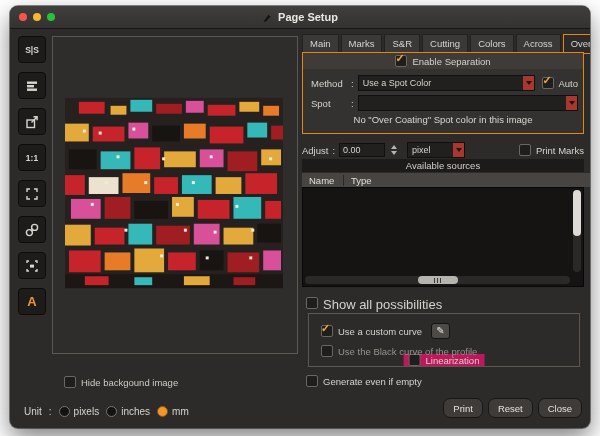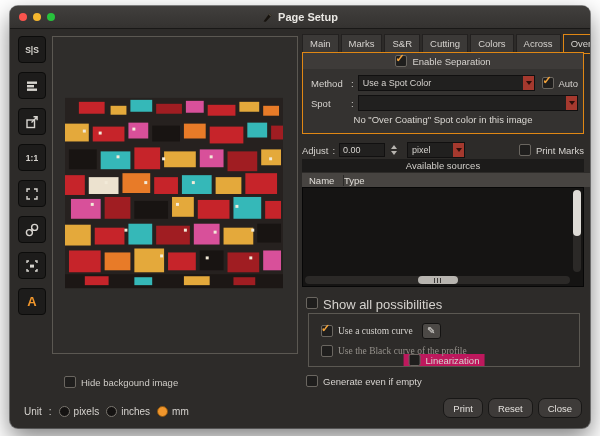--- a/index.html
+++ b/index.html
@@ -56,32 +56,32 @@
   .oc-lab{width:36px;}
   .oc-note{position:absolute;left:0;right:0;top:61px;text-align:center;font-size:9.5px;color:#dbd8d3;}
 
   .adjust-row{position:absolute;left:292px;top:136px;width:282px;display:flex;align-items:center;gap:4px;font-size:9.5px;}
   .num{width:38px;height:12px;background:#21201f;border:1px solid #111010;color:#d8d5d0;font-size:9px;padding:0 3px;font-family:"Liberation Sans",sans-serif;}
   .pm{margin-left:auto;display:flex;align-items:center;gap:5px;}
 
   .src-head{position:absolute;left:292px;top:153px;width:282px;height:13px;background:#1c1b1a;display:flex;align-items:center;justify-content:center;font-size:9.5px;color:#d2cfca;}
   .tbl-head{position:absolute;left:292px;top:167px;width:318px;height:14px;background:#474441;display:flex;align-items:center;font-size:9.5px;color:#e0ddd8;}
   .tbl-head .c1{padding-left:7px;width:34px;}
-  .tbl-head .c2{border-left:1px solid #2a2927;}
+  .tbl-head .c2{border-left:1px solid #2a2927;padding-left:7px;}
   .table{position:absolute;left:292px;top:181px;width:282px;height:100px;background:#151413;border:1px solid #070707;box-sizing:border-box;}
   .vtrack{position:absolute;top:2px;right:2px;width:8px;height:82px;background:#2b2927;border-radius:4px;}
   .vthumb{position:absolute;top:0;left:0;width:8px;height:46px;background:#dedbd6;border-radius:4px;}
   .htrack{position:absolute;left:2px;right:13px;bottom:2px;height:8px;background:#2b2927;border-radius:4px;}
   .hthumb{position:absolute;left:50%;transform:translateX(-50%);top:0;height:8px;width:40px;background:#b7b4af;border-radius:4px;display:flex;align-items:center;justify-content:center;gap:2px;}
   .hthumb i{width:1px;height:5px;background:#3b3937;}
 
   .show-all{position:absolute;left:296px;top:291px;display:flex;align-items:flex-start;gap:5px;font-size:13px;}
   .lin-group{position:absolute;left:298px;top:307px;width:270px;height:52px;border:1px solid #5b5852;}
   .lin-legend{position:absolute;top:-7px;left:50%;transform:translateX(-50%);background:#be185d;padding:0 5px;display:flex;align-items:center;gap:5px;font-size:9.5px;white-space:nowrap;margin-top:47px;}
-  .lin-row{position:absolute;left:12px;display:flex;align-items:center;gap:5px;font-size:9.5px;font-family:Liberation Serif, serif;}
+  .lin-row{position:absolute;left:12px;display:flex;align-items:center;gap:5px;font-size:9.5px;}
   .dim{color:#96928c;}
   .pen{width:17px;height:14px;background:#4c4946;border:1px solid #141312;border-radius:3px;color:#e8e6e2;font-size:10px;display:flex;align-items:center;justify-content:center;line-height:1;margin-left:4px;}
 
   .generate{position:absolute;left:296px;top:369px;display:flex;align-items:center;gap:5px;font-size:9.5px;}
   .btns{position:absolute;right:8px;top:392px;display:flex;gap:5px;}
   .btn{height:18px;background:#3e3b39;border:1px solid #181716;border-radius:7px;color:#e4e1dd;font-size:9.5px;display:flex;align-items:center;justify-content:center;padding:0 9px;}
 </style>
 </head>
 <body>
 

